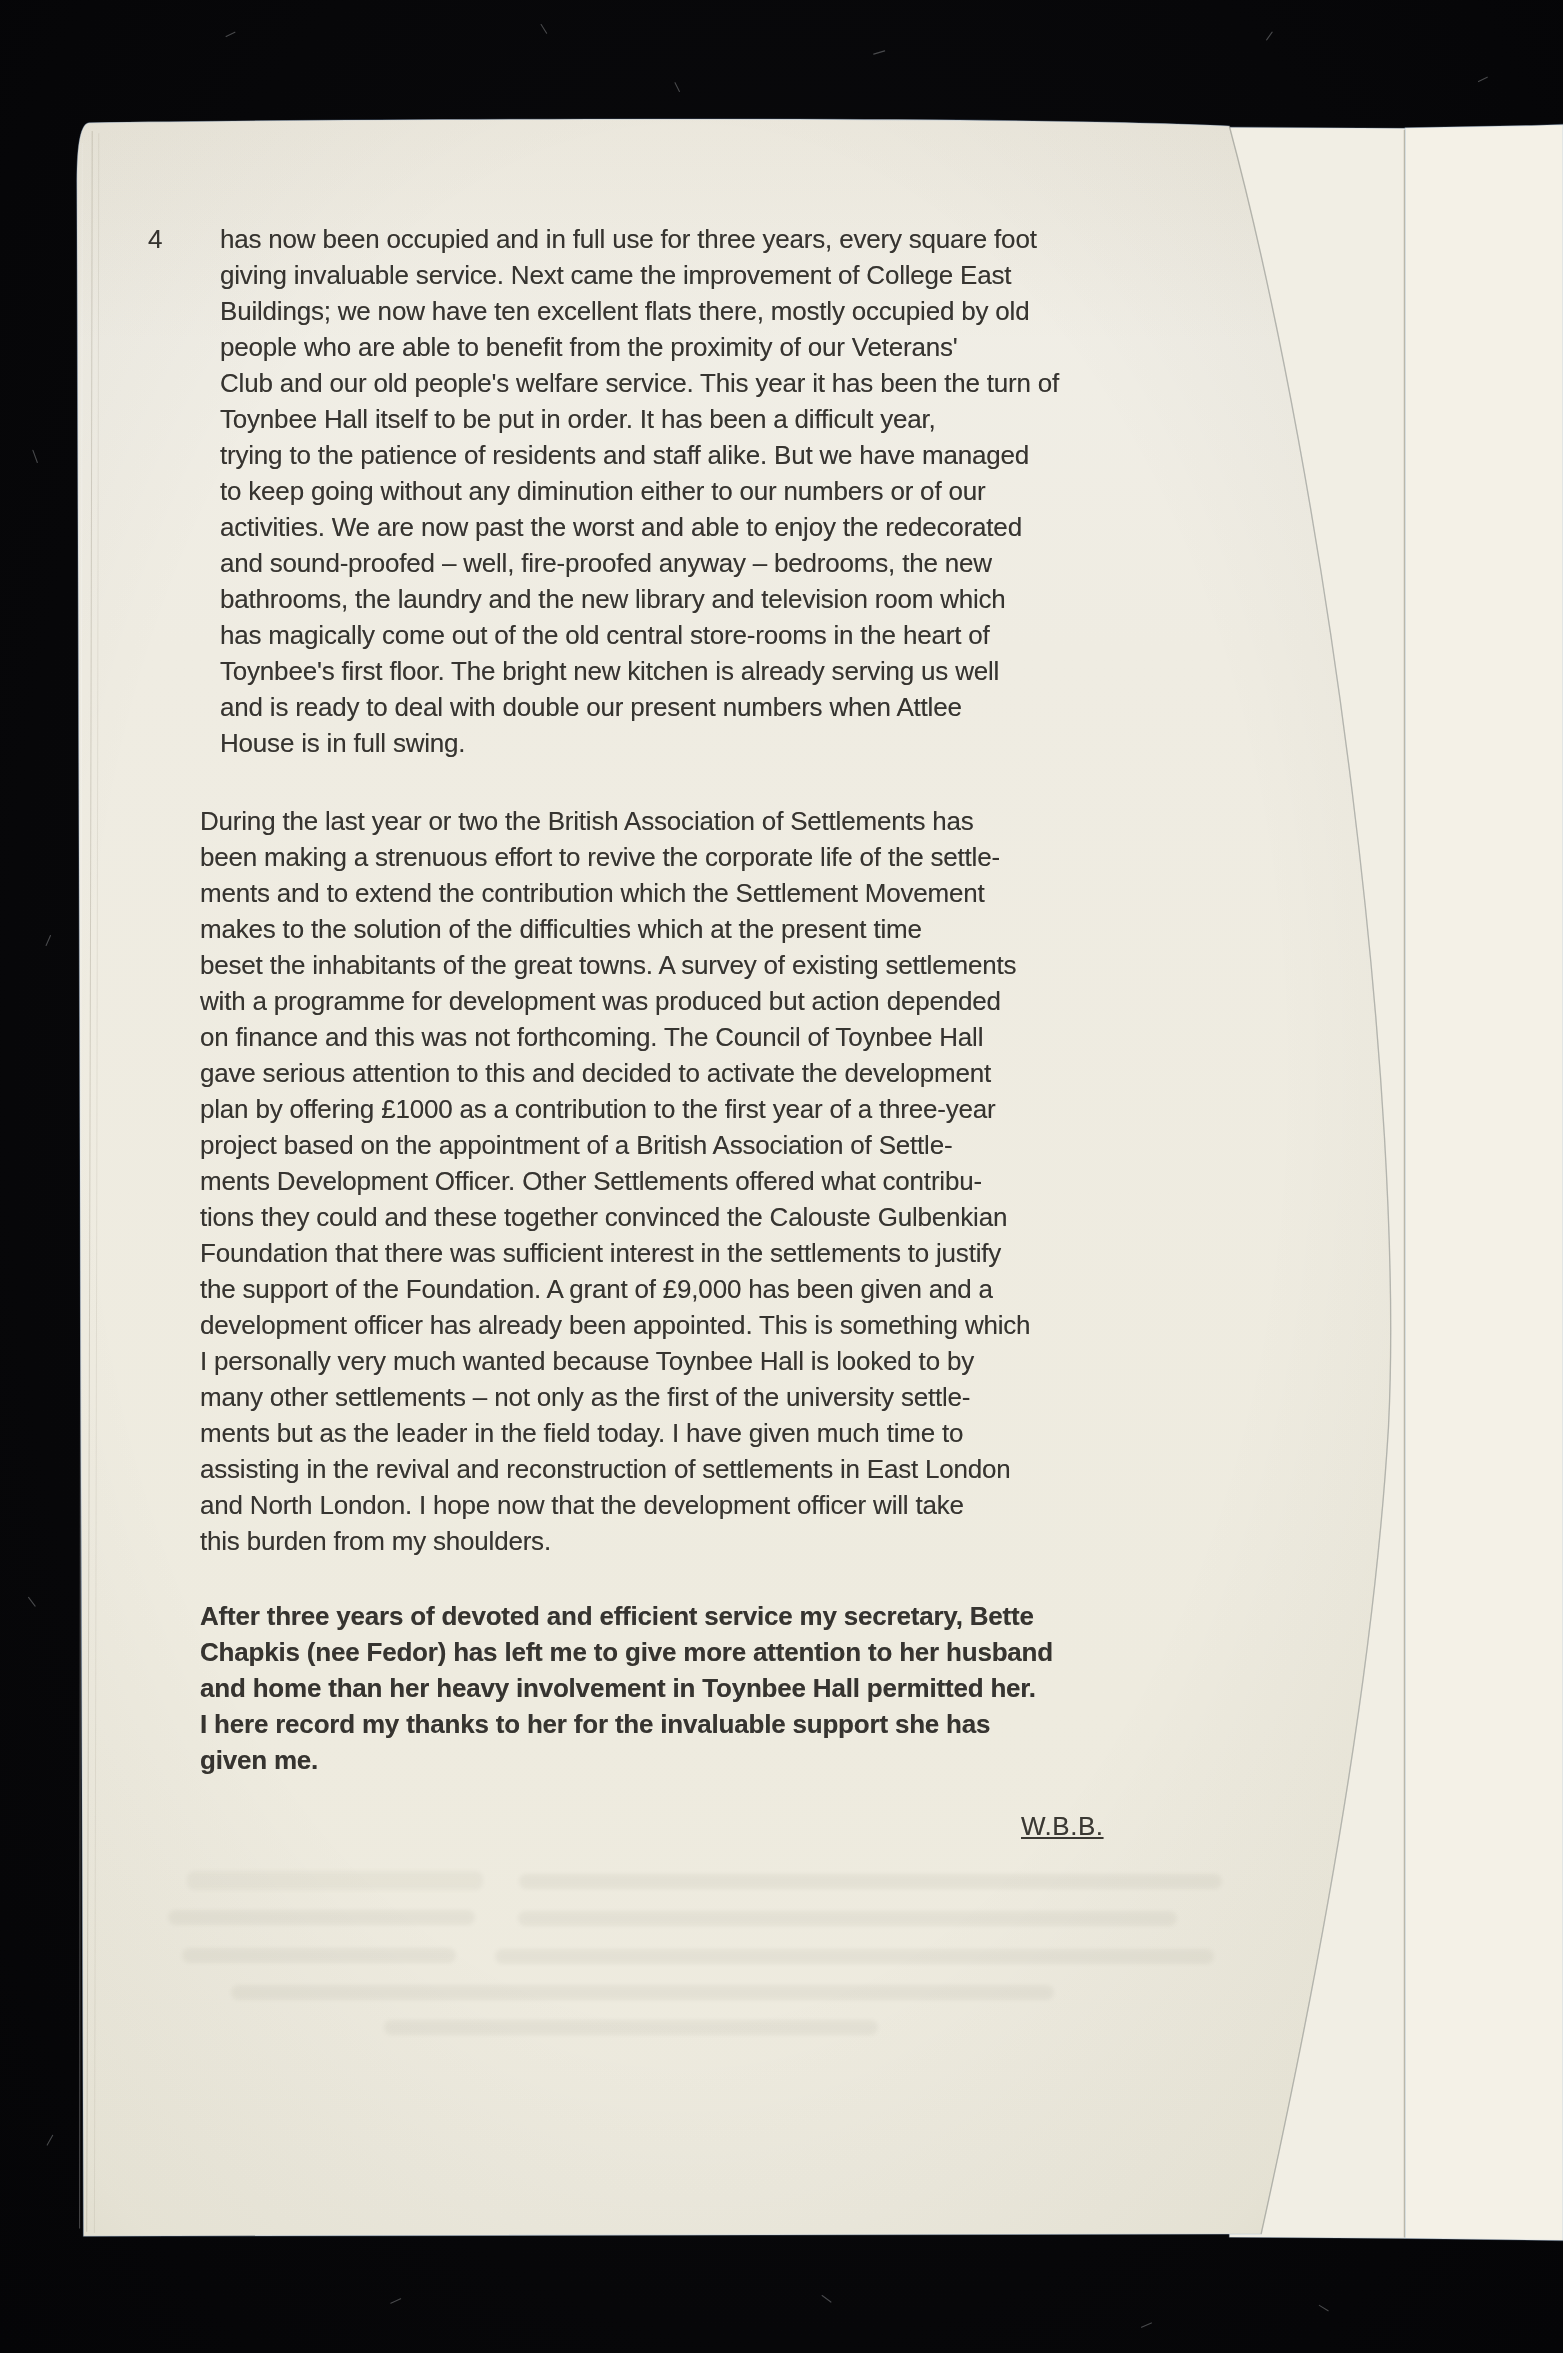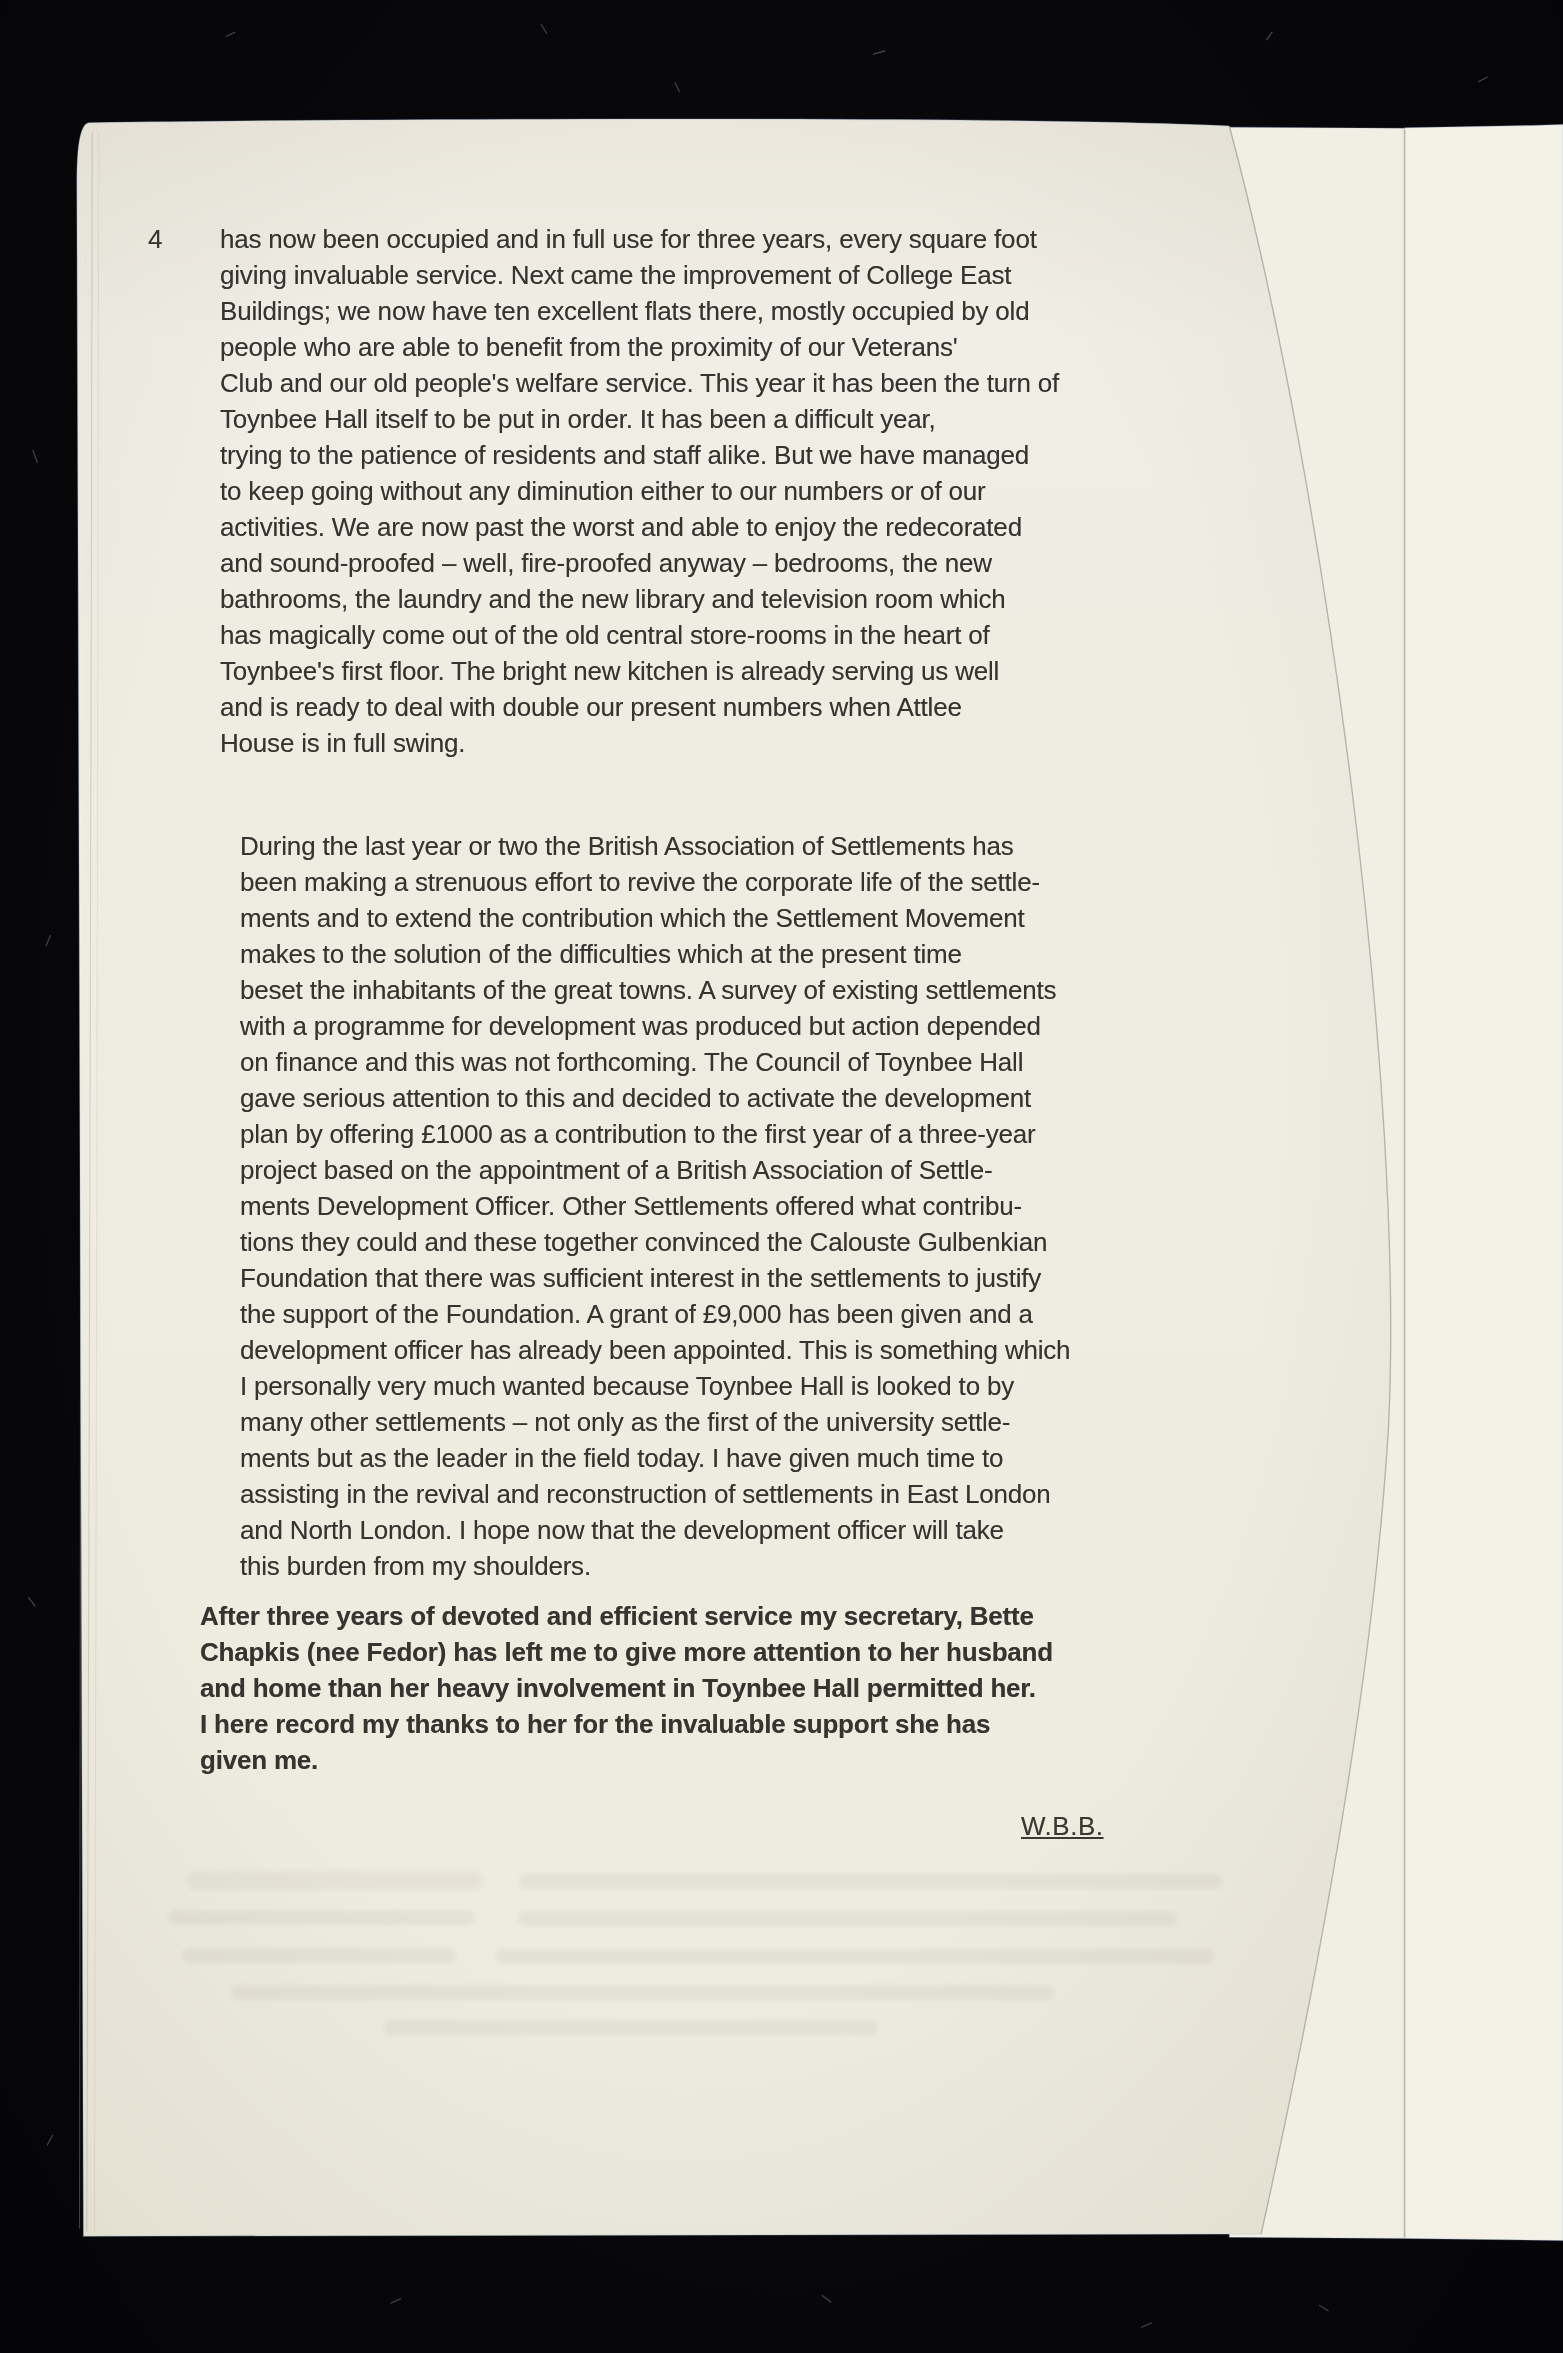--- a/index.html
+++ b/index.html
@@ -109,21 +109,21 @@
 trying to the patience of residents and staff alike. But we have managed
 to keep going without any diminution either to our numbers or of our
 activities. We are now past the worst and able to enjoy the redecorated
 and sound-proofed – well, fire-proofed anyway – bedrooms, the new
 bathrooms, the laundry and the new library and television room which
 has magically come out of the old central store-rooms in the heart of
 Toynbee's first floor. The bright new kitchen is already serving us well
 and is ready to deal with double our present numbers when Attlee
 House is in full swing.</div>
 
-  <div class="txt" style="left:200px;top:828px;width:1043px;margin-left:40px;">During the last year or two the British Association of Settlements has
+  <div class="txt" style="left:200px;top:803px;width:1043px;">During the last year or two the British Association of Settlements has
 been making a strenuous effort to revive the corporate life of the settle-
 ments and to extend the contribution which the Settlement Movement
 makes to the solution of the difficulties which at the present time
 beset the inhabitants of the great towns. A survey of existing settlements
 with a programme for development was produced but action depended
 on finance and this was not forthcoming. The Council of Toynbee Hall
 gave serious attention to this and decided to activate the development
 plan by offering £1000 as a contribution to the first year of a three-year
 project based on the appointment of a British Association of Settle-
 ments Development Officer. Other Settlements offered what contribu-

